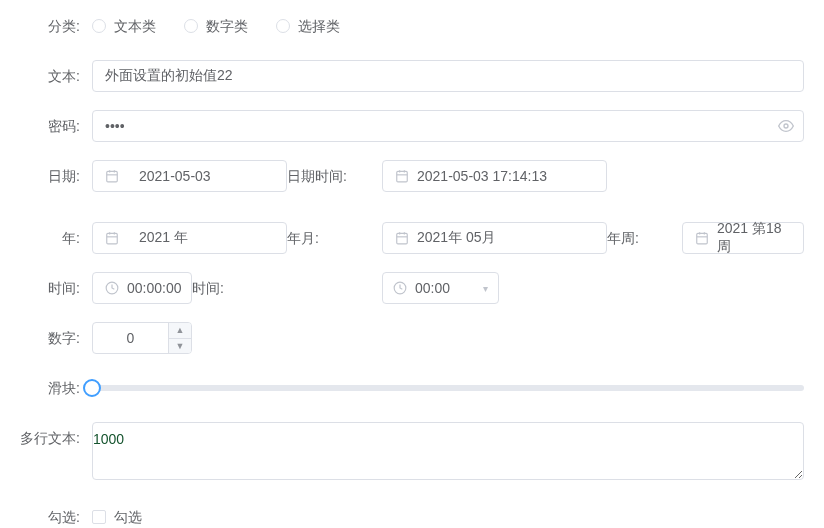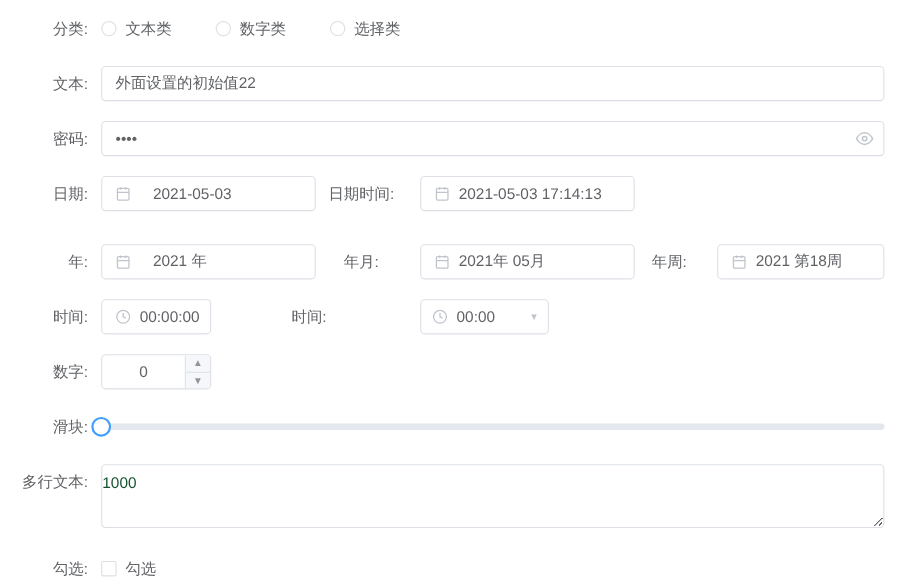--- a/index.html
+++ b/index.html
@@ -1,30 +1,30 @@
 <!DOCTYPE html>
 <html><head>
 <meta charset="utf-8">
 <style>
 *{box-sizing:border-box;margin:0;padding:0;}
 body{font-family:-apple-system,BlinkMacSystemFont,"Segoe UI","PingFang SC","Microsoft YaHei",sans-serif;font-size:14px;color:#606266;background:#fff;padding:10px 20px 10px 10px;}
 .form-row{display:flex;align-items:flex-start;margin-bottom:18px;}
 .label{width:82px;text-align:right;padding-right:12px;line-height:32px;color:#606266;flex-shrink:0;}
-.label-narrow{width:70px;text-align:center;padding-right:12px;line-height:32px;color:#606266;flex-shrink:0;}
+.label-narrow{width:70px;text-align:left;padding-right:12px;line-height:32px;color:#606266;flex-shrink:0;}
 .field{flex:1;}
-.radio-group{display:flex;line-height:32px;gap:40px;}
+.radio-group{display:flex;line-height:32px;gap:28px;}
 .radio-item{display:flex;align-items:center;cursor:pointer;}
 .radio-circle{width:14px;height:14px;border:1px solid #dcdfe6;border-radius:50%;margin-right:8px;position:relative;}
 .input{width:100%;height:32px;border:1px solid #dcdfe6;border-radius:4px;padding:0 12px;font-size:14px;color:#606266;outline:none;}
 .input-wrap{position:relative;width:100%;}
 .eye-icon{position:absolute;right:10px;top:50%;transform:translateY(-50%);color:#c0c4cc;cursor:pointer;}
 .date-input{display:flex;align-items:center;height:32px;border:1px solid #dcdfe6;border-radius:4px;padding:0 12px;background:#fff;cursor:pointer;color:#606266;}
 .date-input .icon{margin-right:8px;color:#c0c4cc;}
 .date-input.w1{width:195px;gap:12px;}
-.date-input.w2{width:195px;text-align:center;}
+.date-input.w2{width:225px;text-align:center;}
 .inline-row{display:flex;align-items:flex-start;}
 .number-wrap{display:flex;width:100px;height:32px;border:1px solid #dcdfe6;border-radius:4px;overflow:hidden;margin-left:0px;width:100px;}
 .number-val{flex:1;text-align:center;line-height:30px;border-right:1px solid #dcdfe6;}
 .number-ctrl{width:22px;display:flex;flex-direction:column;}
 .number-btn{flex:1;display:flex;align-items:center;justify-content:center;background:#f5f7fa;cursor:pointer;font-size:9px;color:#909399;}
 .number-btn:first-child{border-bottom:1px solid #dcdfe6;}
 .slider-wrap{flex:1;display:flex;align-items:center;height:32px;}
 .slider-track{flex:1;height:6px;background:#e4e7ed;border-radius:3px;position:relative;}
 .slider-handle{position:absolute;left:0;top:50%;transform:translate(-50%,-50%);width:18px;height:18px;border:2px solid #409eff;background:#fff;border-radius:50%;cursor:grab;}
 .textarea{width:100%;min-height:58px;border:1px solid #dcdfe6;border-radius:4px;padding:8px 0;font-size:14px;color:#14532d;resize:vertical;font-family:inherit;}

